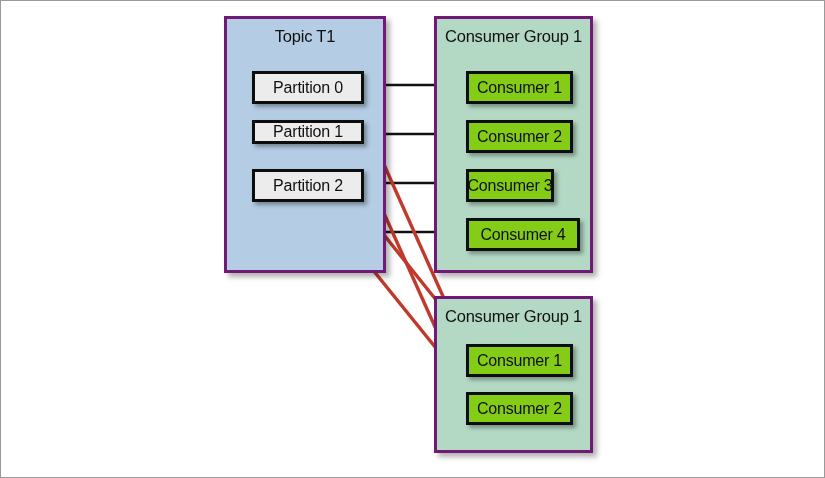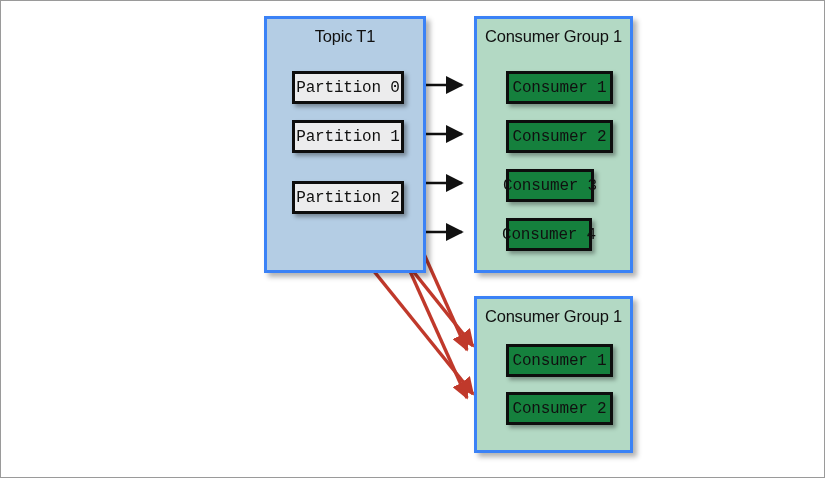--- a/index.html
+++ b/index.html
@@ -22,24 +22,23 @@
     left: 0;
     top: 0;
     width: 825px;
     height: 478px;
     pointer-events: none;
   }
 
   
   .panel {
     position: absolute;
-    border: 3px solid #3b82f6;
+    border: 3px solid #701a75;
     box-sizing: border-box;
     box-shadow: 4px 4px 5px rgba(0,0,0,0.30);
-    margin-left: 40px;
   }
   .panel.topic {
     background: #b4cde4;
   }
   .panel.group {
     background: #b3d9c4;
   }
   .panel-title {
     position: absolute;
     left: 0;
@@ -58,27 +57,26 @@
     border: 3px solid #0d0d0d;
     box-sizing: border-box;
     display: flex;
     align-items: center;
     justify-content: center;
     font-size: 16px;
     color: #101010;
     letter-spacing: -0.2px;
     white-space: nowrap;
     box-shadow: 3px 3px 4px rgba(0,0,0,0.34);
-    font-family: Liberation Mono, monospace;
   }
   .node.partition {
     background: #ececed;
   }
   .node.consumer {
-    background: #15803d;
+    background: #84cc16;
   }
 
   
   #topic-t1        { left: 223px; top: 15px;  width: 162px; height: 257px; }
   #consumer-group-top    { left: 433px; top: 15px;  width: 159px; height: 257px; }
   #consumer-group-bottom { left: 433px; top: 295px; width: 159px; height: 157px; }
 </style>
 </head>
 <body>
 
@@ -108,41 +106,41 @@
       <line x1="355" y1="248" x2="472" y2="393"></line>
     </g>
   </svg>
 
   <div class="panel topic" id="topic-t1">
     <div class="panel-title">Topic T1</div>
 
     <div class="node partition" style="left: 25px; top: 52px; width: 112px; height: 33px;">
       <span>Partition 0</span>
     </div>
-    <div class="node partition" style="left: 25px; top: 101px; width: 112px; height: 33px; text-align: right;">
+    <div class="node partition" style="left: 25px; top: 101px; width: 112px; height: 24px; text-align: right;">
       <span>Partition 1</span>
     </div>
-    <div class="node partition" style="left: 25px; top: 162px; width: 112px; height: 33px;">
+    <div class="node partition" style="left: 25px; top: 150px; width: 112px; height: 33px;">
       <span>Partition 2</span>
     </div>
   </div>
 
   <div class="panel group" id="consumer-group-top">
     <div class="panel-title">Consumer Group 1</div>
 
     <div class="node consumer" style="left: 29px; top: 52px; width: 107px; height: 33px;">
       <span>Consumer 1</span>
     </div>
     <div class="node consumer" style="left: 29px; top: 101px; width: 107px; height: 33px;">
       <span>Consumer 2</span>
     </div>
     <div class="node consumer" style="left: 29px; top: 150px; width: 88px; height: 33px;">
       <span>Consumer 3</span>
     </div>
-    <div class="node consumer" style="left: 29px; top: 199px; width: 86px; height: 33px;">
+    <div class="node consumer" style="left: 29px; top: 199px; width: 114px; height: 33px;">
       <span>Consumer 4</span>
     </div>
   </div>
 
   <div class="panel group" id="consumer-group-bottom">
     <div class="panel-title">Consumer Group 1</div>
 
     <div class="node consumer" style="left: 29px; top: 45px; width: 107px; height: 33px;">
       <span>Consumer 1</span>
     </div>

